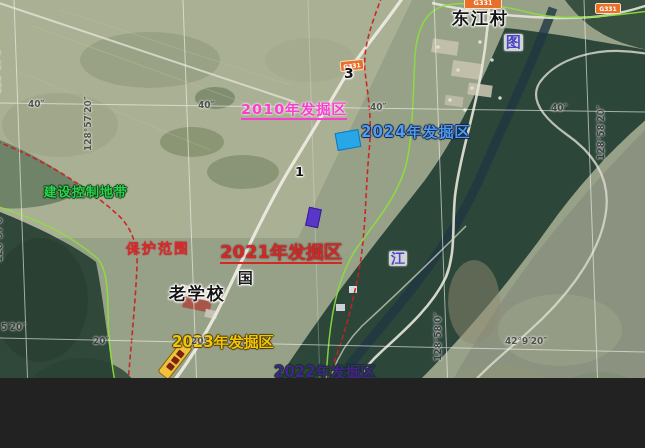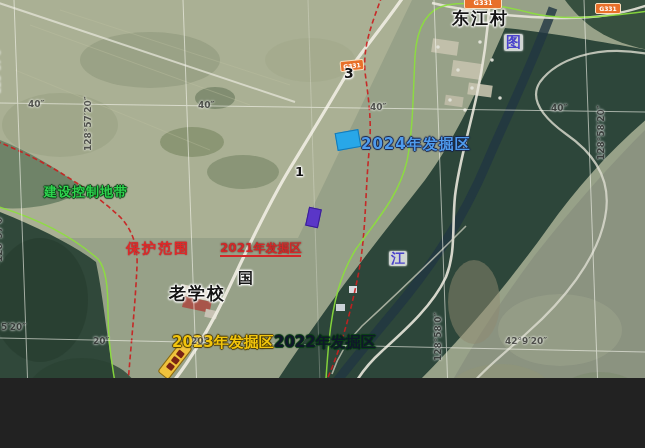--- a/index.html
+++ b/index.html
@@ -8,28 +8,28 @@
     background:#97a188; font-family:"DejaVu Sans",sans-serif;
   }
   #terrain { position:absolute; left:0; top:0; }
   .lbl { position:absolute; font-weight:bold; white-space:nowrap; line-height:1.1;
          font-family:"DejaVu Sans",sans-serif; }
   .halo-w { color:#141414;
     text-shadow:-1px 0 2px #fff,1px 0 2px #fff,0 -1px 2px #fff,0 1px 2px #fff,0 0 3px #fff;text-align:right; }
   .exc2010 { color:#f541cc; border-bottom:2px solid #f541cc;
     text-shadow:0 0 2px #ffd9f4,0 0 3px #fff; }
   .exc2024 { color:#4f9bec;
-    text-shadow:-1px 0 1px #15224d,1px 0 1px #15224d,0 -1px 1px #15224d,0 1px 1px #15224d;margin-top:12px; }
+    text-shadow:-1px 0 1px #15224d,1px 0 1px #15224d,0 -1px 1px #15224d,0 1px 1px #15224d; }
   .exc2025 { color:#8a5ce8;
     text-shadow:-1px 0 1px #1d0f45,1px 0 1px #1d0f45,0 -1px 1px #1d0f45,0 1px 1px #1d0f45; }
   .exc2021 { color:#d42828; border-bottom:2px solid #d42828; text-shadow:0 0 2px #5a0d0d; }
   .exc2023 { color:#f2c50c;
     text-shadow:-1px 0 1px #4a3a00,1px 0 1px #4a3a00,0 -1px 1px #4a3a00,0 1px 1px #4a3a00; }
-  .exc2022 { color:#0f172a;
-    text-shadow:-1px 0 1px #093d14,1px 0 1px #093d14,0 -1px 1px #093d14,0 1px 1px #093d14; }
+  .exc2022 { color:#4c1d95;
+    text-shadow:-1px 0 1px #093d14,1px 0 1px #093d14,0 -1px 1px #093d14,0 1px 1px #093d14;margin-top:30px; }
   .zone-red { color:#e02828; text-shadow:0 0 2px #6b1010,0 0 3px rgba(255,255,255,.5); }
   .zone-green { color:#2ed44e;
     text-shadow:-1px 0 1px #083a12,1px 0 1px #083a12,0 -1px 1px #083a12,0 1px 1px #083a12; }
   .river-char { color:#4b43cc; background:rgba(255,255,255,.78);
     padding:0 2px; border-radius:2px; box-shadow:0 0 2px rgba(255,255,255,.9); }
   .badge-g331 { position:absolute; background:#e8702a; border:1px solid #f8e0c0;
     color:#fff; font-weight:bold; text-align:center; border-radius:2px;
     display:flex; align-items:center; justify-content:center; }
   .county-badge { position:absolute; background:#f0c23c; border:1px solid #8a6a10;
     border-radius:3px; display:flex; align-items:center; justify-content:center; gap:2px; }
@@ -149,24 +149,25 @@
               border:1px solid #3a1f92; transform:rotate(12deg);"></div>
   <div class="arrow-yellow" style="left:261px; top:339px;"></div>
 
   <div class="county-badge" style="left:155px; top:353px; width:38px; height:12px; transform:rotate(-52deg);">
     <span></span>
       <span></span>
       <span></span>
   </div>
 
   <div class="lbl halo-w" style="left:452px; top:9px; font-size:17px; letter-spacing:2px;">东江村</div>
+  <div class="lbl exc2010" style="left:241px; top:102px; font-size:14.5px; letter-spacing:1px;">2010年发掘区</div>
   <div class="lbl exc2024" style="left:361px; top:124px; font-size:15px; letter-spacing:1px;">2024年发掘区</div>
   <div class="lbl zone-green" style="left:44px; top:185px; font-size:13px; letter-spacing:1px;">建设控制地带</div>
   <div class="lbl zone-red" style="left:126px; top:241px; font-size:14px; letter-spacing:2px;">保护范围</div>
-  <div class="lbl exc2021" style="left:220px; top:242px; font-size:12px;">2021年发掘区</div>
+  <div class="lbl exc2021" style="left:220px; top:242px; font-size:18px;">2021年发掘区</div>
   <div class="lbl halo-w" style="left:169px; top:284px; font-size:17px; letter-spacing:2px;">老学校</div>
   <div class="lbl exc2023" style="left:172px; top:334px; font-size:15px;">2023年发掘区</div>
   <div class="lbl exc2022" style="left:274px; top:334px; font-size:15px;">2022年发掘区</div>
 
   <div class="lbl halo-w" style="left:344px; top:66px; font-size:14px;">3</div>
   <div class="lbl halo-w" style="left:295px; top:165px; font-size:13px;">1</div>
   <div class="lbl halo-w" style="left:238px; top:270px; font-size:15px;">国</div>
   <div class="lbl halo-w" style="left:122px; top:398px; font-size:15px;">道</div>
 
   <div class="lbl river-char" style="left:504px; top:34px; font-size:15px;">图</div>

